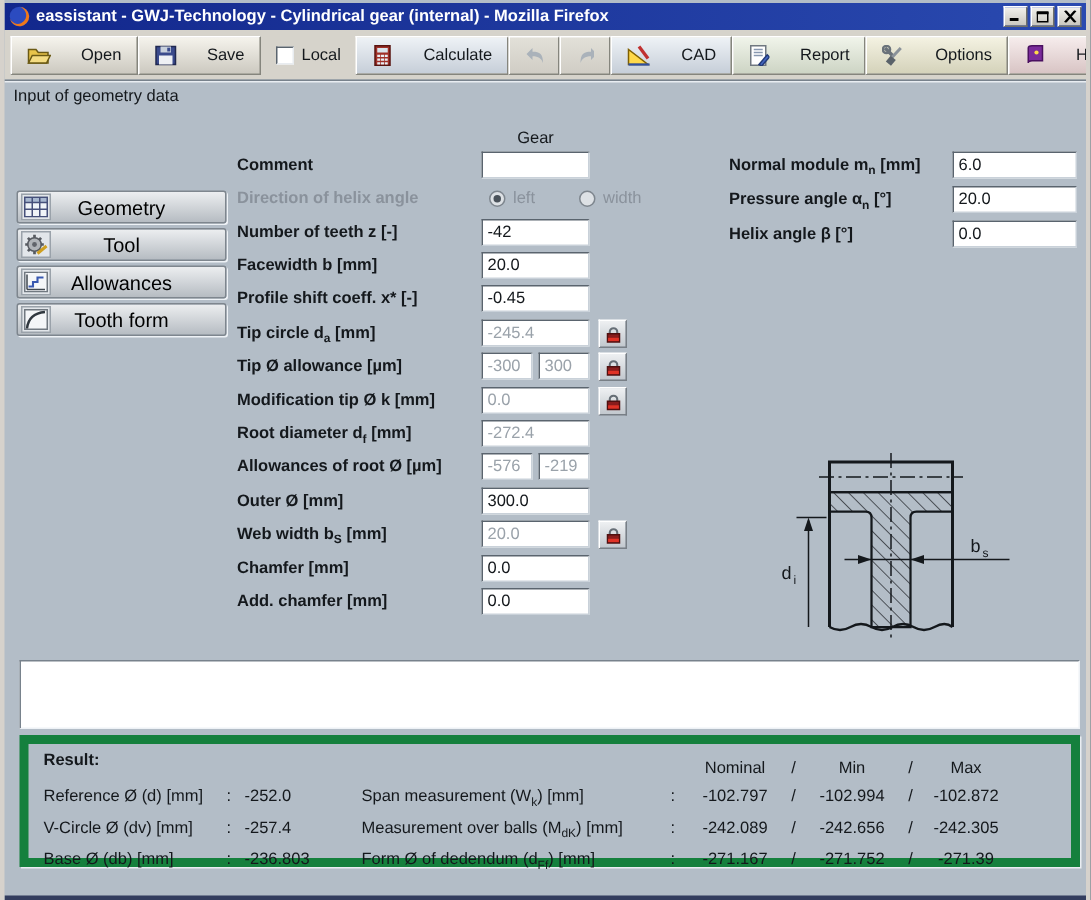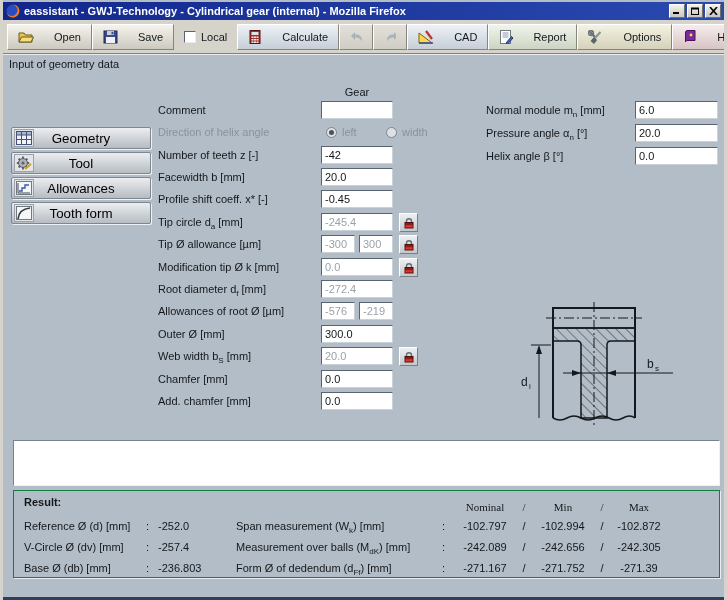--- a/index.html
+++ b/index.html
@@ -44,21 +44,21 @@
   .sbtn{position:absolute;left:8px;width:140px;height:22px;
     background:linear-gradient(#eceef0,#b6bcc2);
     border:1px solid #7e868e;border-radius:2px;
     box-shadow:1px 1px 0 #eef2f6;
     display:flex;align-items:center;justify-content:center;cursor:default;margin-top:40px;}
   .sbtn .sideicon{position:absolute;left:2px;top:1px;width:20px;height:18px;
     background:#e2e6ea;border:1px solid #9aa2aa;display:flex;align-items:center;justify-content:center;}
   
   .colheader{position:absolute;left:318px;top:86px;width:72px;text-align:center;}
   .frow{position:absolute;left:155px;height:19px;width:430px;}
-  .flabel{position:absolute;left:0;top:3px;white-space:nowrap;}
+  .flabel{position:absolute;left:0;top:3px;white-space:nowrap;font-weight:bold;}
   .flabel.dis{color:#8a929c;}
   sub{font-size:8px;}
   .fin{position:absolute;top:0;height:18px;width:72px;left:163px;
     border:1px solid;border-color:#5a646e #c9d1d9 #c9d1d9 #5a646e;
     background:#fff;font:11px "Liberation Sans",sans-serif;padding:1px 3px;color:#14181c;}
   .fin.dis{color:#9aa2aa;}
   .fin.half{width:34px;}
   .fin.half2{left:201px;width:34px;}
   .lockbtn{position:absolute;left:241px;top:0;width:19px;height:19px;padding:0;
     background:linear-gradient(#eef0f2,#c2c8ce);
@@ -69,23 +69,23 @@
   .radio .dot{position:absolute;left:2px;top:2px;width:5px;height:5px;border-radius:50%;background:#4a525a;}
   .rlabel{position:absolute;top:3px;color:#8a929c;}
   .rrow{position:absolute;left:483px;height:19px;width:240px;}
   .rrow .fin{left:149px;width:83px;}
   
   .diagram{position:absolute;left:512px;top:298px;}
   
   .msgarea{position:absolute;left:10px;top:440px;width:707px;height:46px;background:#fff;
     border:1px solid;border-color:#78828c #eef2f6 #eef2f6 #78828c;}
   .results{position:absolute;left:10px;top:490px;width:707px;height:88px;
-    border:1px solid #15803d;box-shadow:1px 1px 0 #e9edf2;}
+    border:6px solid #15803d;box-shadow:1px 1px 0 #e9edf2;}
   .rt{position:absolute;left:10px;top:5px;font-weight:bold;}
-  .rhead{position:absolute;top:10px;left:438px;display:flex;font-family:Liberation Serif, serif;}
+  .rhead{position:absolute;top:10px;left:438px;display:flex;}
   .rhead span{display:inline-block;text-align:center;}
   .resrow{position:absolute;left:0;width:100%;height:16px;}
   .rl1{position:absolute;left:10px;white-space:nowrap;}
   .rc1{position:absolute;left:132px;}
   .rv1{position:absolute;left:144px;}
   .rl2{position:absolute;left:222px;white-space:nowrap;}
   .rvals{position:absolute;left:428px;display:flex;}
   .rvals .col, .rhead .col{width:66px;text-align:center;}
   .rvals .colx, .rhead .colx{width:62px;text-align:center;}
   .rvals .sl, .rhead .sl{width:12px;text-align:center;}

